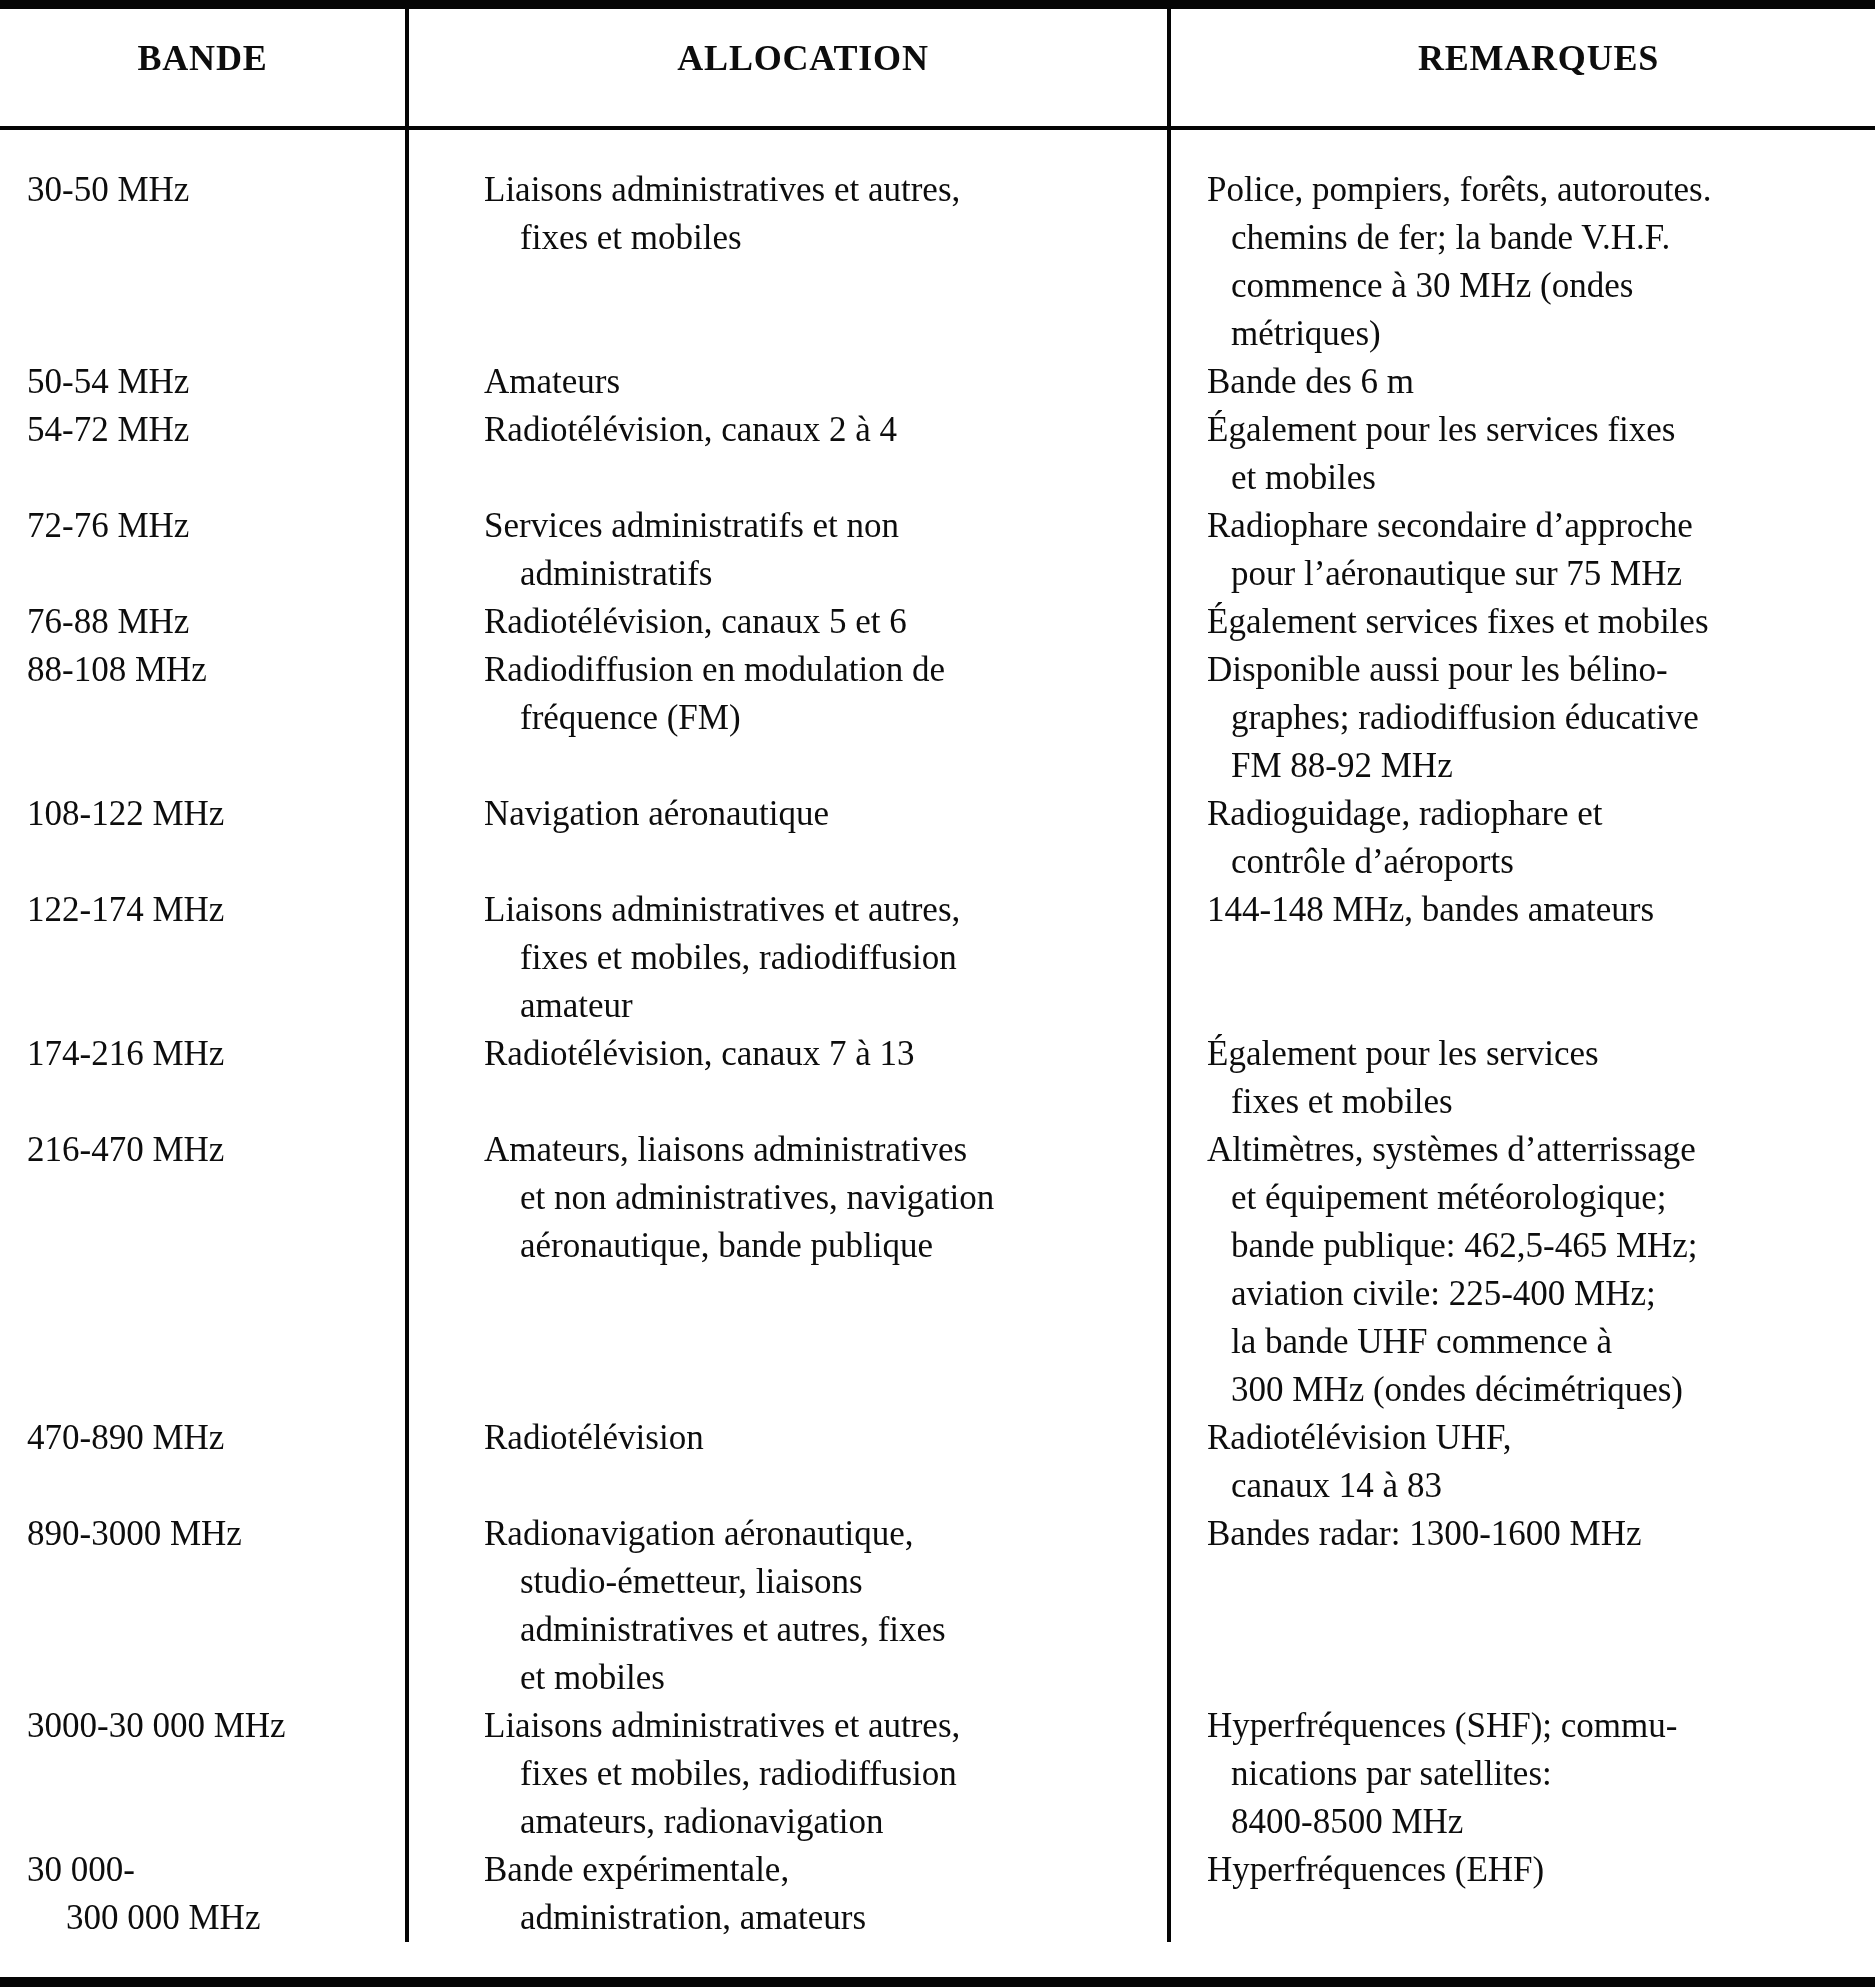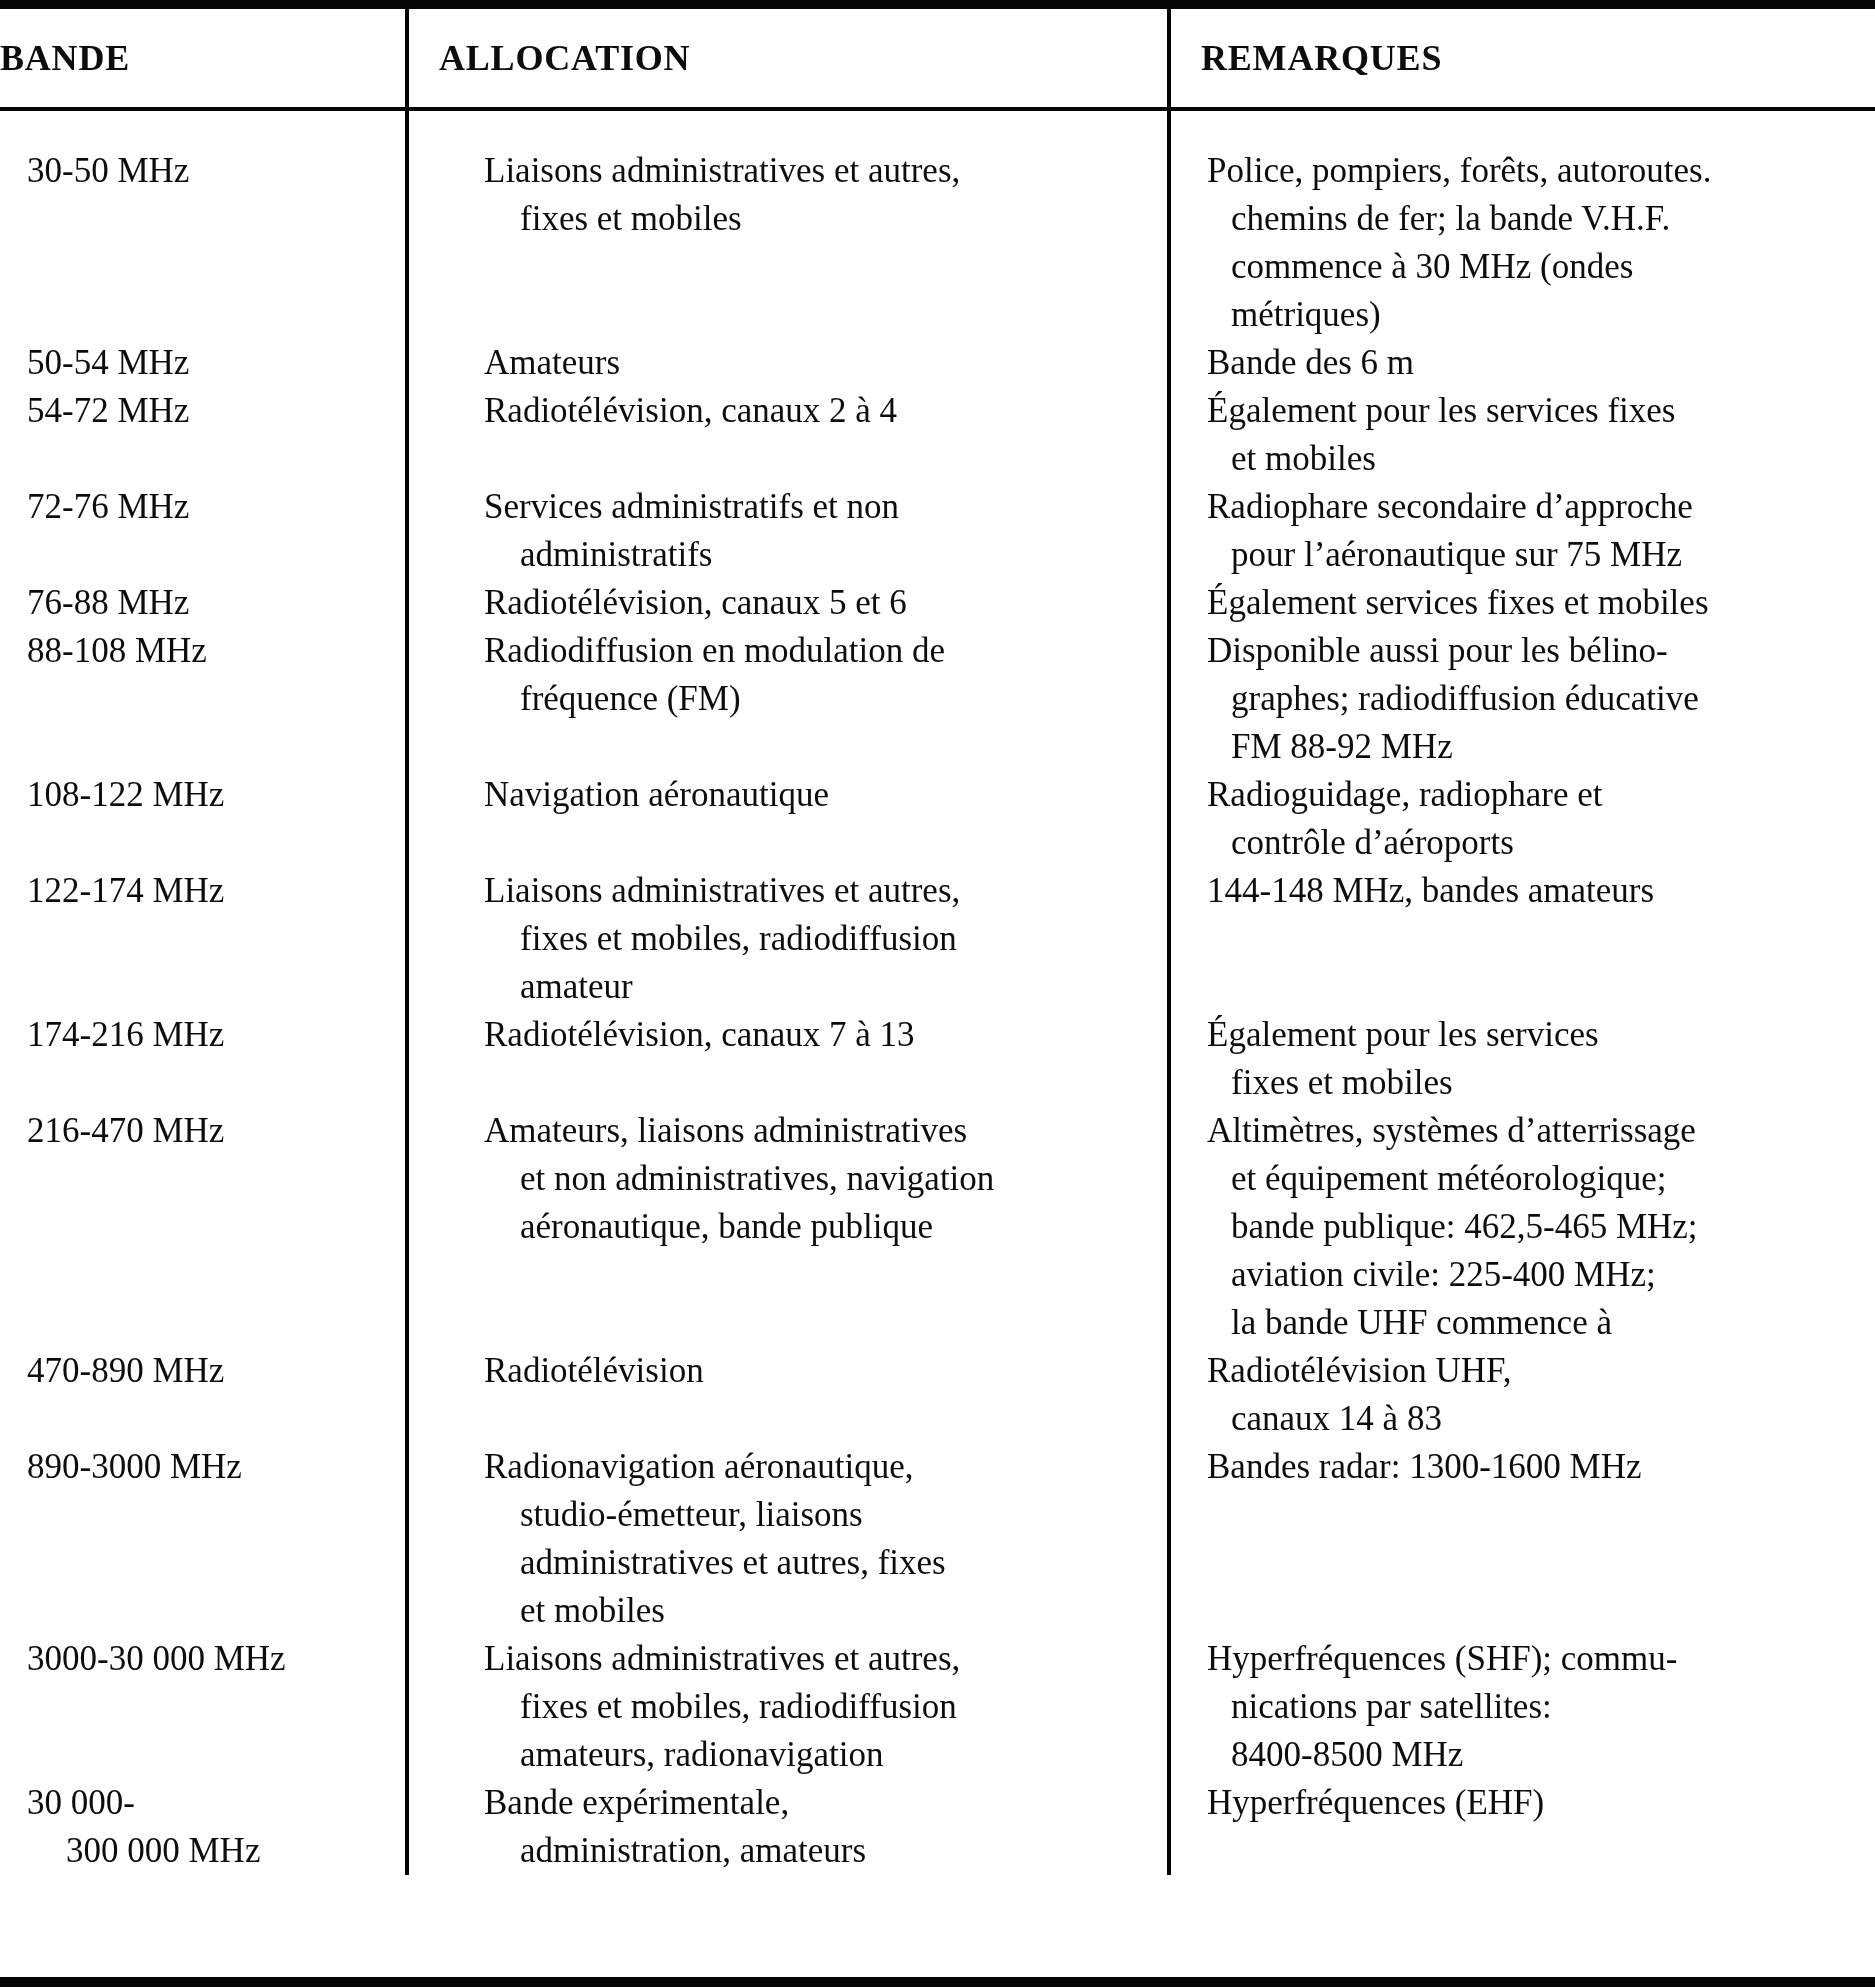--- a/index.html
+++ b/index.html
@@ -24,24 +24,24 @@
     grid-template-columns: 405px 762px 1fr;
     width: 100%;
   }
   .cell {
     box-sizing: border-box;
   }
   
   .col2, .col3 { border-left: 4.7px solid #050505; padding-left: 30px; }
 
   .header-cell {
-    height: 102px;
+    height: 121px;
     box-sizing: border-box;
     border-bottom: 4.7px solid #050505;
-    text-align: left;
+    text-align: center;
     font-weight: bold;
     font-size: 36px;
     letter-spacing: 0.8px;
     padding-top: 28.4px;
   }
 
   .body-cell {
     font-size: 35px;
     line-height: 48px;
     padding-right: 8px;
@@ -168,20 +168,21 @@
         <div class="line">Amateurs, liaisons administratives</div>
         <div class="line cont">et non administratives, navigation</div>
         <div class="line cont">aéronautique, bande publique</div>
       </div>
       <div class="cell body-cell col3">
         <div class="line">Altimètres, systèmes d’atterrissage</div>
         <div class="line cont">et équipement météorologique;</div>
         <div class="line cont">bande publique: 462,5-465 MHz;</div>
         <div class="line cont">aviation civile: 225-400 MHz;</div>
         <div class="line cont">la bande UHF commence à</div>
+        <div class="line cont">300 MHz (ondes décimétriques)</div>
       </div>
       <div class="cell body-cell col1">
         <div class="line">470-890 MHz</div>
       </div>
       <div class="cell body-cell col2">
         <div class="line">Radiotélévision</div>
       </div>
       <div class="cell body-cell col3">
         <div class="line">Radiotélévision UHF,</div>
         <div class="line cont">canaux 14 à 83</div>

